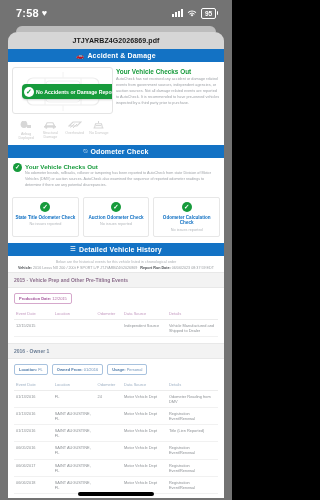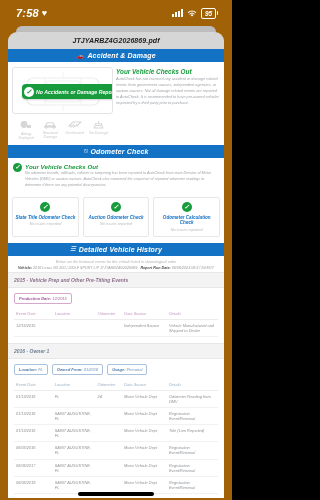--- a/index.html
+++ b/index.html
@@ -2,21 +2,21 @@
 <html><head>
 <meta charset="utf-8">
 <style>
   * { box-sizing: border-box; margin: 0; padding: 0; }
   html, body {
     width: 232px; height: 500px;
     background: #000;
     font-family: "Liberation Sans", sans-serif;
     overflow: hidden;
   }
-  .phone { position: relative; width: 232px; height: 500px; background: #a16207; font-style: italic; }
+  .phone { position: relative; width: 232px; height: 500px; background: #737373; }
 
   
   .statusbar {
     height: 26px; display: flex; align-items: center;
     justify-content: space-between; padding: 0 14px 0 16px;
     color: #fff;
   }
   .sb-time { font-size: 11px; font-weight: bold; letter-spacing: .2px; display: flex; align-items: center; gap: 3px; }
   .sb-heart { font-size: 9px; }
   .sb-right { display: flex; align-items: center; gap: 4px; }

